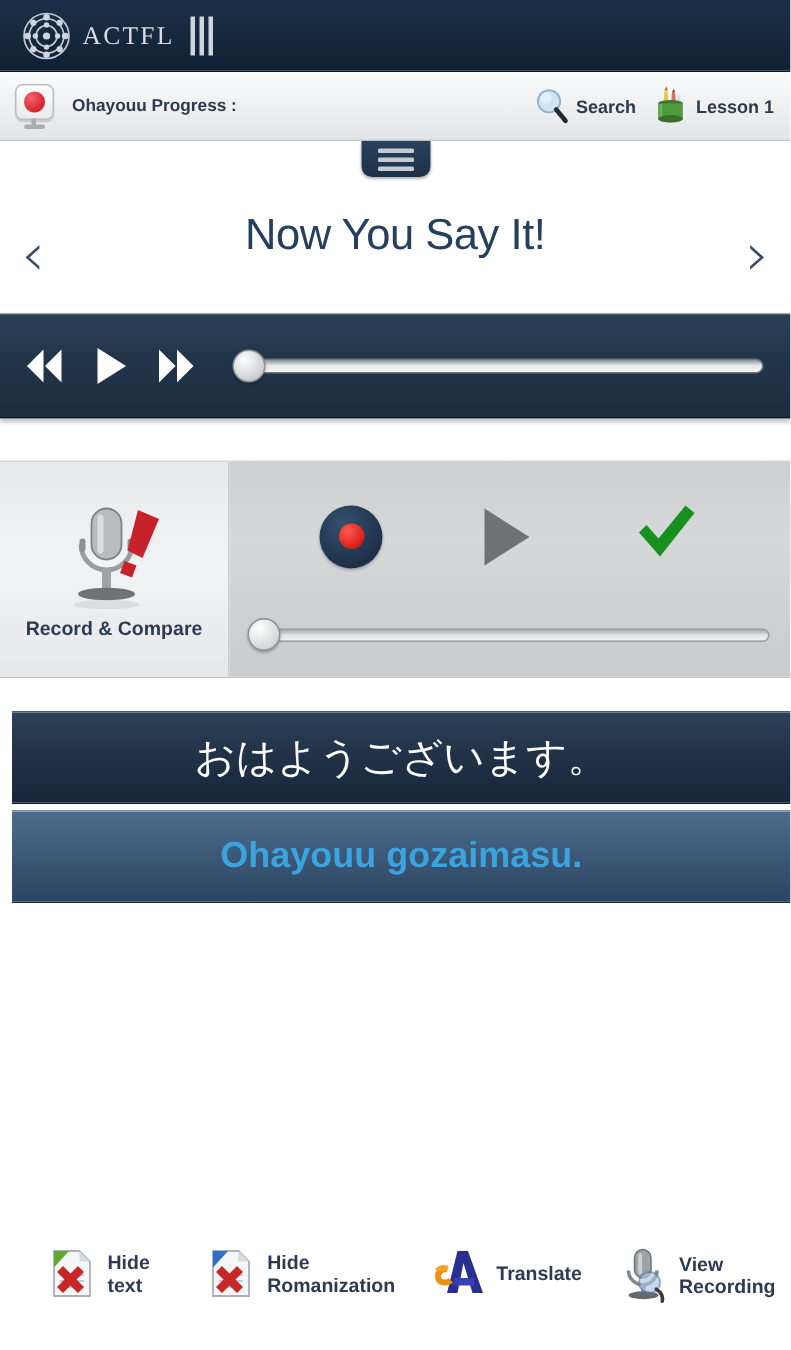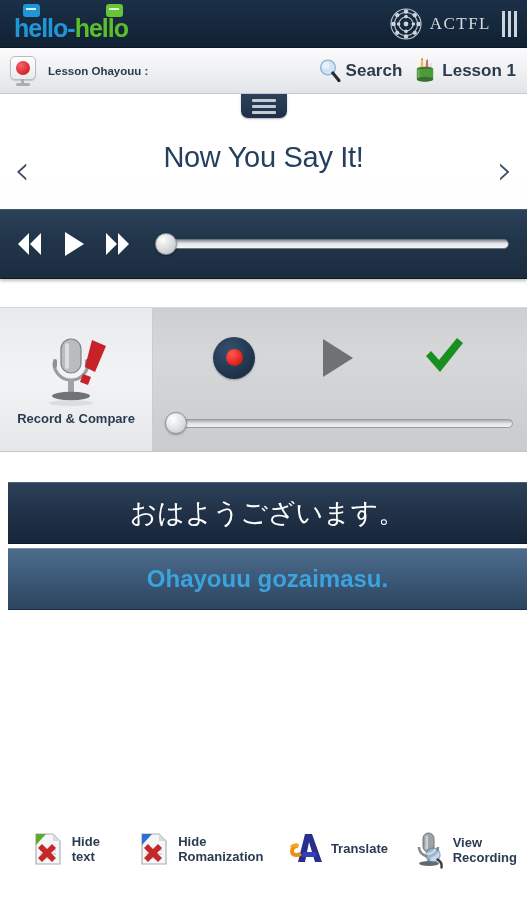--- a/index.html
+++ b/index.html
@@ -90,21 +90,21 @@
     position:absolute; left:0; top:0; bottom:0; width:12%;
     background:linear-gradient(to bottom,#72ae52,#4f8f36);
     border-right:1px solid #3f7a28;
   }
   .prog-pct{
     position:absolute; inset:0; display:flex; align-items:center; justify-content:center;
     font-size:11px; color:#8d9299; font-weight:normal;
   }
   .status-actions{ margin-left:auto; display:flex; align-items:center; gap:4px; }
   .status-btn{ display:flex; align-items:center; gap:4px; padding:2px 3px; cursor:pointer; }
-  .status-btn span{ font-size:17px; font-weight:bold; color:#2b3b4e; white-space:nowrap; }
+  .status-btn span{ font-size:12px; font-weight:bold; color:#2b3b4e; white-space:nowrap; }
 
   
   .title-area{
     position:relative; height:112px;
     background:linear-gradient(to bottom,#ffffff 0%,#ffffff 70%,#fdfdfd 100%);
     display:flex; align-items:center; justify-content:center;
   }
   .menu-tab{
     position:absolute; left:50%; transform:translateX(-50%); top:0;
     width:46px; height:24px;
@@ -190,21 +190,21 @@
     background:linear-gradient(to bottom,#a9abad,#e3e4e5 50%,#f0f0f1);
     border-radius:5px; border:1px solid #9a9c9e;
   }
   .rc-knob{
     position:absolute; left:0; width:22px; height:22px; border-radius:50%;
     background:radial-gradient(circle at 35% 30%,#ffffff,#d2d4d6 75%,#bcbec0);
     border:1px solid #8d9197; box-shadow:0 1px 2px rgba(0,0,0,.3);
   }
 
   
-  .phrases{ margin-top:30px;padding-left:8px; }
+  .phrases{ margin-top:22px;padding-left:8px; }
   .row-native{
     height:62px; display:flex; align-items:center; justify-content:center;
     background:linear-gradient(to bottom,#2c4158 0%,#223349 45%,#16263a 100%);
     color:#ffffff; font-size:27px;
     font-family:"DejaVu Sans", sans-serif;
     border-top:1px solid #4b6077; border-bottom:1px solid #0e1a28;
     cursor:pointer;
   }
   .row-roman{
     height:62px; display:flex; align-items:center; justify-content:center;
@@ -231,29 +231,20 @@
   .bb-item .lbl{
     font-size:13px; font-weight:bold; color:#2b3b52; line-height:1.18;
     max-width:84px;
   }
   .bb-sp1{ width:26px; } .bb-sp2{ width:48px; } .bb-sp3{ width:30px; }
 </style>
 </head>
 <body>
 
 <div class="brandbar">
-  <div class="logo-wrap">
-    <div class="bub blue">
-        <i class="ln"></i>
-      </div>
-    <div class="bub green">
-        <i class="ln"></i>
-      </div>
-    <div class="logo-text"><span class="b">hello</span><span class="b">-</span><span class="g">hello</span></div>
-  </div>
 
   <div class="actfl">
     <svg class="actfl-mandala" viewBox="0 0 34 34">
       <g fill="none" stroke="#c4cad2" stroke-width="1.1">
         <circle cx="17" cy="17" r="7"></circle>
         <circle cx="17" cy="17" r="11.5"></circle>
         <circle cx="17" cy="17" r="15"></circle>
       </g>
       <g fill="#cfd5dd">
         <circle cx="17" cy="17" r="2.4"></circle>
@@ -281,21 +272,21 @@
 </div>
 
 <div class="statusbar">
   <div class="flag-icon">
     <div class="flag-plate">
         <div class="flag-dot"></div>
       </div>
     <div class="flag-stand"></div>
       <div class="flag-base"></div>
   </div>
-  <div class="prog-label">Lesson Ohayouu :</div>
+  <div class="prog-label">Ohayouu Progress :</div>
 
   <div class="status-actions">
     <div class="status-btn">
       <svg width="24" height="26" viewBox="0 0 24 26">
         <circle cx="10" cy="9.5" r="7.4" fill="#cfe4f5" stroke="#8fb4d4" stroke-width="1.3"></circle>
         <circle cx="8" cy="7.5" r="3.6" fill="#e9f4fd" opacity=".85"></circle>
         <path d="M14.8 15 L21 22.5" stroke="#2a2a2a" stroke-width="3.1" stroke-linecap="round"></path>
         <path d="M20 21 L22.3 24 L19.2 23" fill="#1c1c1c"></path>
       </svg>
       <span>Search</span>

